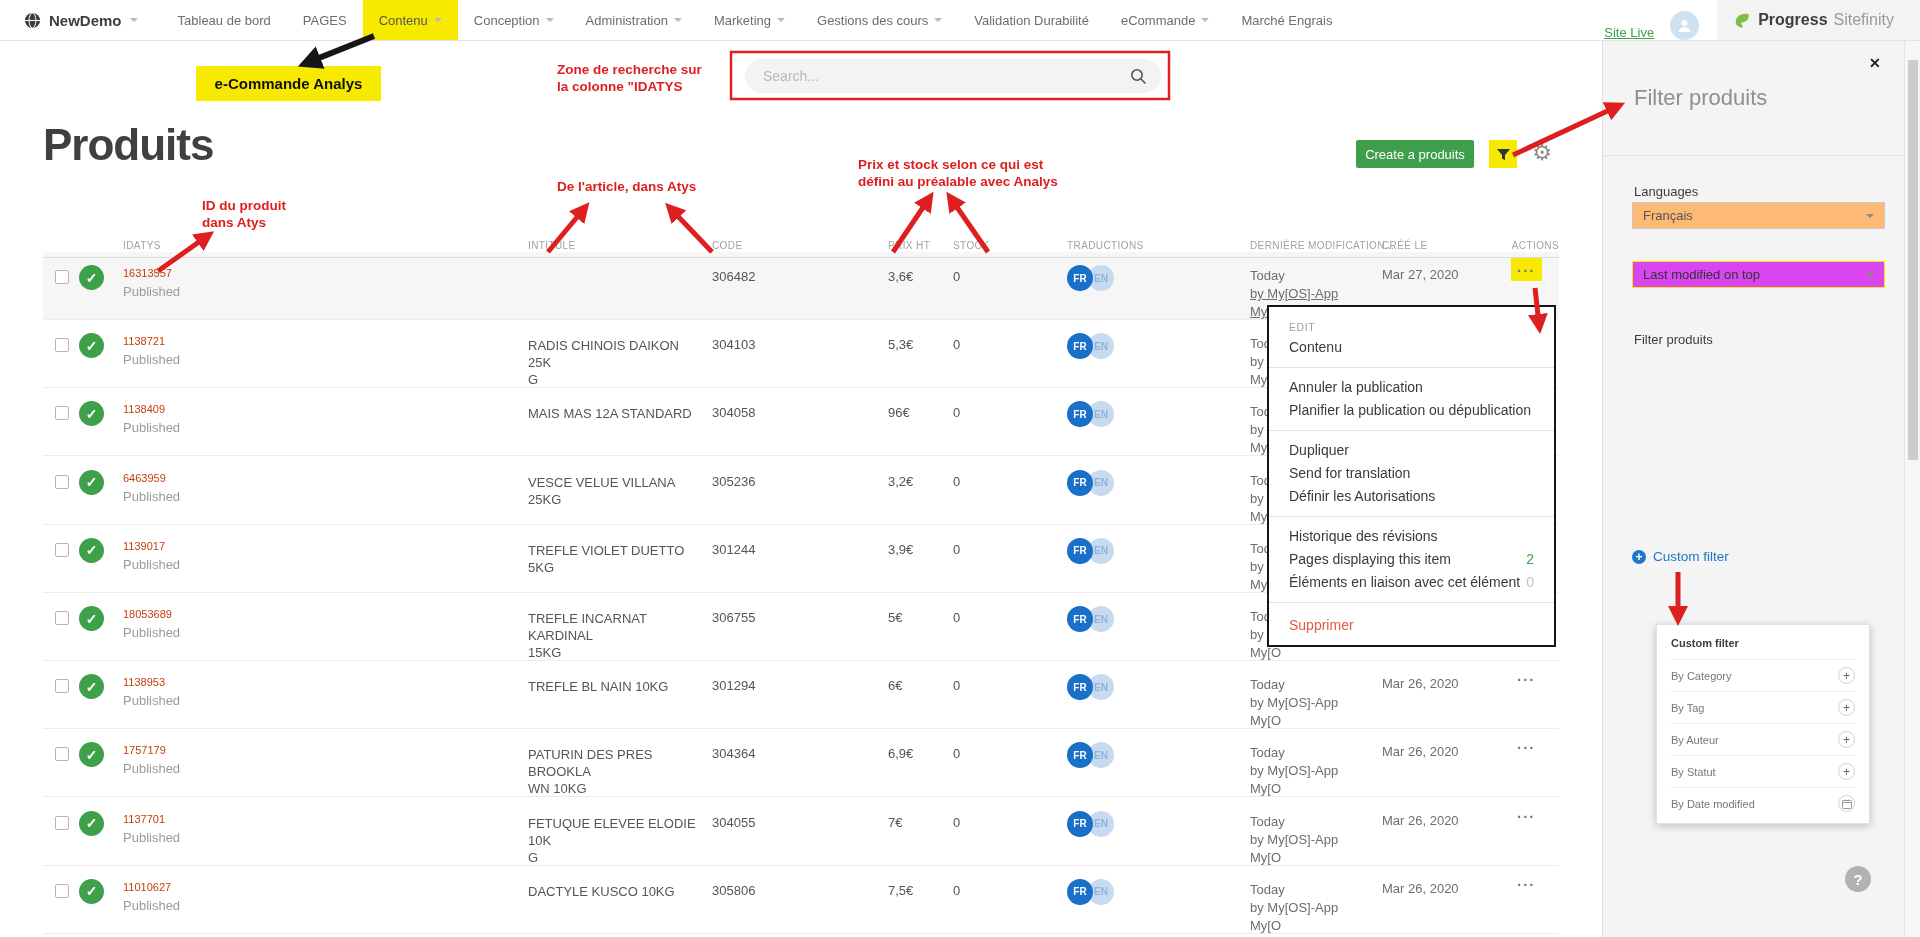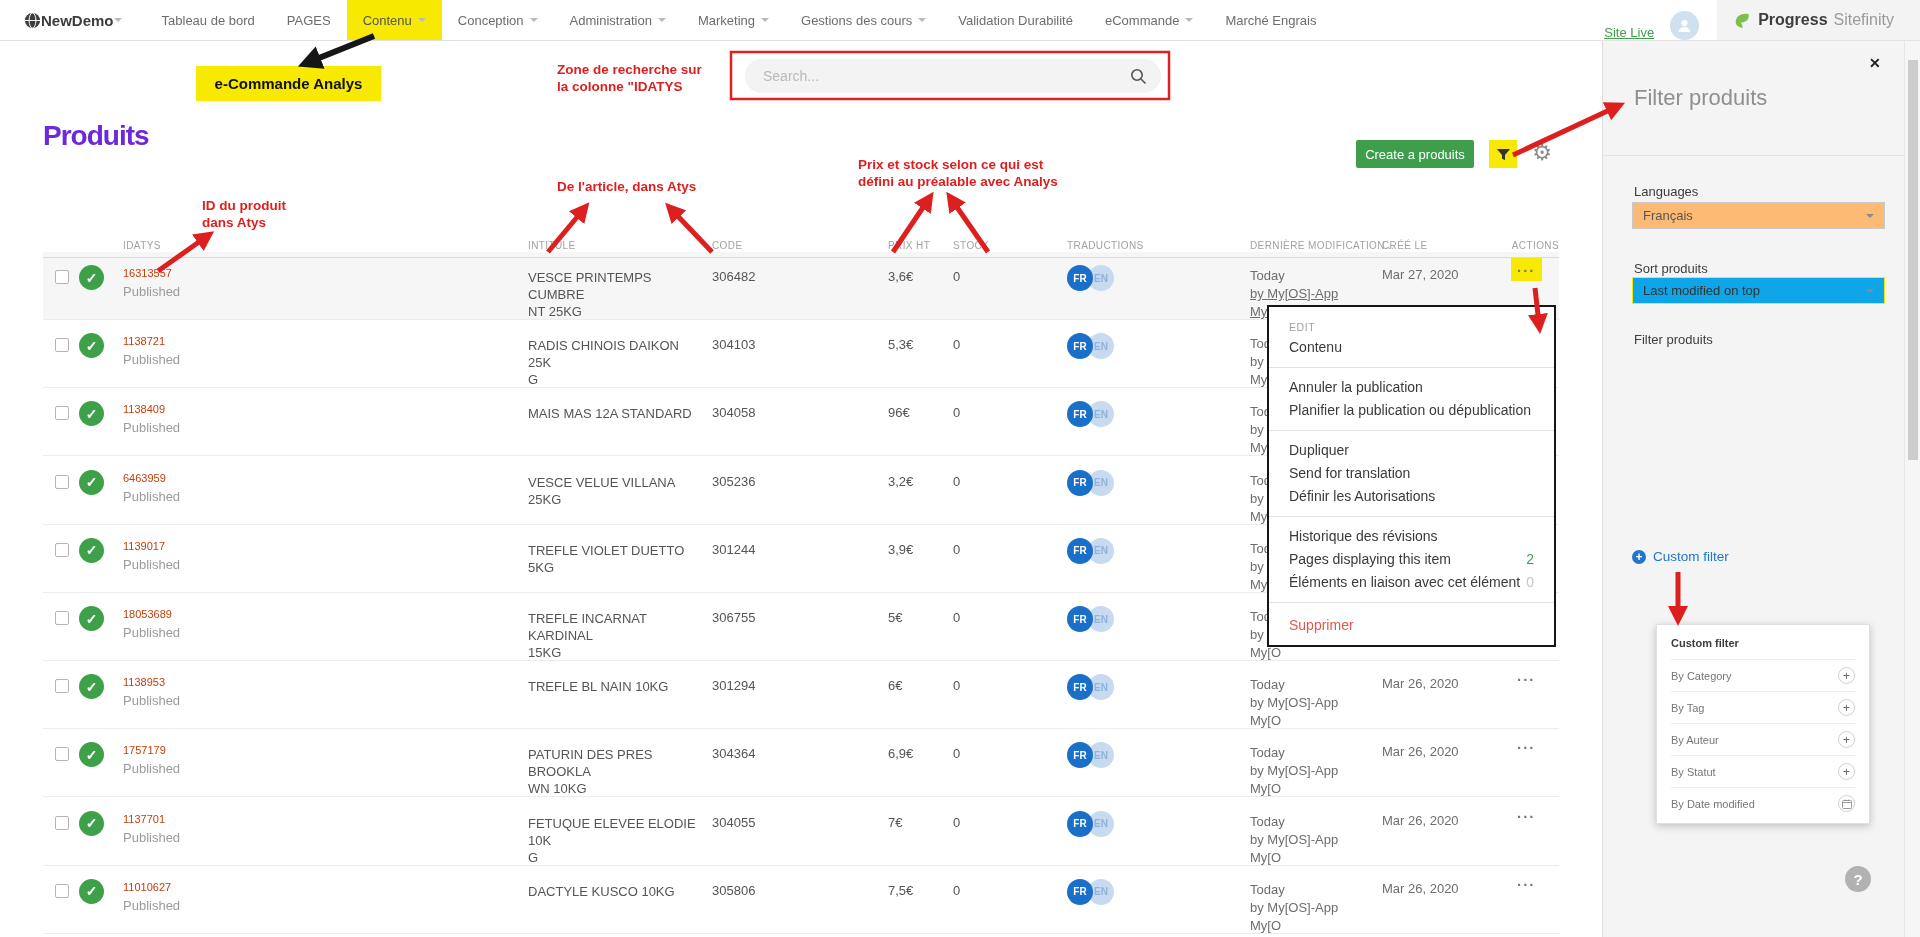--- a/index.html
+++ b/index.html
@@ -3,21 +3,21 @@
 <meta charset="utf-8">
 <style>
   *{margin:0;padding:0;box-sizing:border-box}
   body{margin:0;background:#777}
   .canvas{position:relative;width:1920px;height:937px;background:#fff;overflow:hidden;
           font-family:"Liberation Sans",sans-serif;color:#555}
 
   
   .topnav{position:absolute;top:0;left:0;width:1920px;height:41px;background:#fff;
           border-bottom:1px solid #e2e2e2;display:flex;align-items:stretch;z-index:6}
-  .brand{display:flex;align-items:center;gap:0;padding:11px 24px;font-size:15px;font-weight:700;color:#3c3c3c;cursor:pointer}
+  .brand{display:flex;align-items:center;gap:8px;padding:11px 24px;font-size:15px;font-weight:700;color:#3c3c3c;cursor:pointer}
   .nav-items{display:flex;align-items:stretch}
   .nav-item{display:flex;align-items:center;gap:6px;padding:0 16px;font-size:13px;color:#6d6d6d;cursor:pointer;white-space:nowrap}
   .nav-item.hl{background:#f7ea00;color:#555}
   .caret{width:0;height:0;border-left:4px solid transparent;border-right:4px solid transparent;border-top:4px solid #b9b9b9;display:inline-block}
   .nav-right{margin-left:auto;display:flex;align-items:flex-end}
   .site-live{color:#3f9e4c;font-size:13px;text-decoration:underline;margin-right:16px;cursor:pointer}
   .avatar{width:29px;height:29px;border-radius:50%;background:#cfe0f1;display:flex;align-items:center;justify-content:center;margin-right:18px;cursor:pointer}
   .logo{height:40px;background:#f3f3f3;display:flex;align-items:center;gap:6px;padding:0 26px 0 16px;font-size:16px}
   .logo b{color:#3d3d3d;font-weight:700}
   .logo span{color:#9a9a9a}
@@ -31,21 +31,21 @@
   .note-article{left:557px;top:178px}
   .note-price{left:858px;top:156px}
 
   
   .search-wrap{position:absolute;left:745px;top:59px;width:416px;height:34px;background:#f3f3f3;
                border-radius:17px;display:flex;align-items:center;padding:0 14px 0 18px;z-index:5}
   .search-wrap input{flex:1;border:none;outline:none;background:transparent;font-size:14px;color:#555;font-family:inherit}
   ::placeholder{color:#b9b9b9}
 
   
-  .page-title{position:absolute;left:43px;top:120px;font-size:28px;font-weight:700;color:#6d28d9;letter-spacing:-1px}
+  .page-title{position:absolute;left:43px;top:120px;font-size:44px;font-weight:700;color:#404040;letter-spacing:-1px}
   .btn-create{position:absolute;left:1356px;top:140px;width:118px;height:28px;background:#3f9e4c;color:#fff;
               font-size:13px;border:none;border-radius:2px;display:flex;align-items:center;justify-content:center;cursor:pointer;font-family:inherit}
   .btn-filter{position:absolute;left:1489px;top:140px;width:28px;height:28px;background:#f7ea00;
               display:flex;align-items:center;justify-content:center;cursor:pointer}
   .btn-settings{position:absolute;left:1527px;top:138px;width:30px;height:30px;color:#8b8b8b;font-size:22px;
                 display:flex;align-items:center;justify-content:center;cursor:pointer}
 
   
   .thead{position:absolute;left:43px;top:238px;width:1516px;height:20px;border-bottom:1px solid #dcdcdc;z-index:2}
   .th{position:absolute;top:2px;font-size:10px;color:#a2a2a2;letter-spacing:.4px;cursor:pointer;white-space:nowrap}
@@ -83,21 +83,21 @@
   
   .sidebar{position:absolute;left:1602px;top:41px;width:302px;height:896px;background:#f4f4f4;border-left:1px solid #ddd;z-index:5}
   .sb-close{position:absolute;left:266px;top:14px;font-size:14px;font-weight:700;color:#222;cursor:pointer}
   .sb-title{position:absolute;left:31px;top:44px;font-size:22px;color:#8f8f8f;font-weight:400}
   .sb-head-div{position:absolute;left:0;top:114px;width:100%;border-top:1px solid #e3e3e3}
   .sb-label{position:absolute;left:31px;font-size:13px;font-weight:400;color:#3c3c3c}
   .lab-lang{top:143px}.lab-sort{top:220px}.lab-filter{top:291px}
   .select{position:absolute;left:29px;width:253px;height:27px;background:#fdba74;border:1px solid #c9c9c9;
           font-size:13px;color:#555;display:flex;align-items:center;padding:0 10px;cursor:pointer}
   .sel-lang{top:161px}
-  .sel-sort{top:236px;background:#0ea5e9;border-color:#f7ea00;color:#333}
+  .sel-sort{top:220px;background:#d946ef;border-color:#f7ea00;color:#333}
   .select .caret{margin-left:auto;border-top-color:#8a8a8a}
   .flist{position:absolute;left:23px;top:306px;width:260px}
   .fitem{font-size:13.5px;color:#555;padding:3px 8px;margin-bottom:4px;cursor:pointer;display:table}
   .fitem.active{background:#e7e7e7}
   .custom-link{position:absolute;left:29px;top:508px;display:flex;align-items:center;gap:7px;
                color:#2077c9;font-size:13.5px;cursor:pointer}
   .pluscirc{width:14px;height:14px;border-radius:50%;background:#2077c9;color:#fff;font-size:12px;font-weight:700;
             display:flex;align-items:center;justify-content:center;line-height:0}
 
   
@@ -234,24 +234,20 @@
       <span class="th" style="left: 1339px;">CRÉÉ LE</span>
       <span class="th" style="right: 0px;">ACTIONS</span>
     </div>
   <div>
       <div class="trow hover" style="top: 252px;">
         <span class="cb"></span>
         <span class="okdot">✓</span>
         <div class="cid">
           <div class="idv">16313557</div>
           <div class="pub">Published</div>
-        </div>
-        <div class="cint">
-          <div>VESCE PRINTEMPS CUMBRE</div>
-          <div>NT 25KG</div>
         </div>
         <div class="ccode">306482</div>
         <div class="cprix">3,6€</div>
         <div class="cstock">0</div>
         <div class="ctrad">
           <span class="langb fr">FR</span>
           <span class="langb en">EN</span>
         </div>
         <div class="cmod">
           <div>Today</div>

